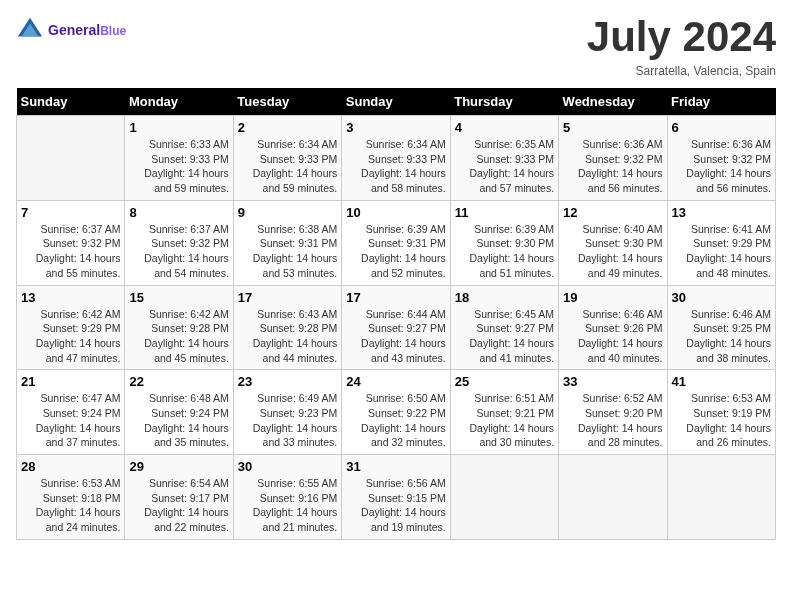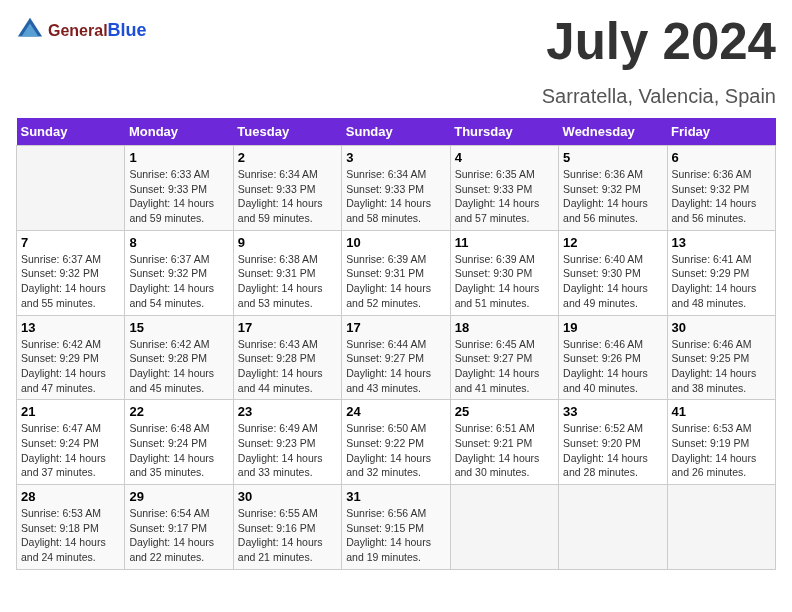--- a/index.html
+++ b/index.html
@@ -15,54 +15,54 @@
       justify-content: space-between;
       align-items: flex-start;
       margin-bottom: 10px;
     }
     .logo {
       display: flex;
       align-items: center;
       gap: 4px;
     }
     .logo-text-general {
-      font-size: 16px;
-      font-weight: bold;
-      color: #7f1d1d;
+      font-size: 14px;
+      font-weight: bold;
+      color: #4c1d95;
     }
     .logo-text-blue {
-      font-size: 18px;
-      font-weight: bold;
-      color: #1d4ed8;
+      font-size: 12px;
+      font-weight: bold;
+      color: #8b5cf6;
     }
     .logo-icon {
       width: 28px;
       height: 28px;
     }
     .title-block {
       text-align: right;
     }
     .month-title {
-      font-size: 51px;
+      font-size: 42px;
       font-weight: bold;
       color: #333;
       line-height: 1;
     }
     .subtitle {
-      font-size: 20px;
+      font-size: 12px;
       color: #555;
-      margin-top: 18px;
+      margin-top: 6px;
     }
     table {
       width: 100%;
       border-collapse: collapse;
       font-size: 11px;
     }
     thead tr th {
-      background-color: #6d28d9;
+      background-color: #000000;
       color: #fff;
       padding: 6px 4px;
       text-align: left;
       font-size: 13px;
       font-weight: bold;
     }
     tbody tr td {
       border: 1px solid #ccc;
       padding: 4px;
       vertical-align: top;
@@ -77,20 +77,21 @@
     .day-num {
       font-weight: bold;
       font-size: 13px;
       display: block;
       margin-bottom: 2px;
     }
     .day-info {
       font-size: 10.5px;
       color: #333;
       line-height: 1.4;
+      text-align: right;
     }
     .empty-cell {
       background: #f5f5f5;
     }
   </style>
 </head>
 <body>
 
 <div class="header">
   <div class="logo">

